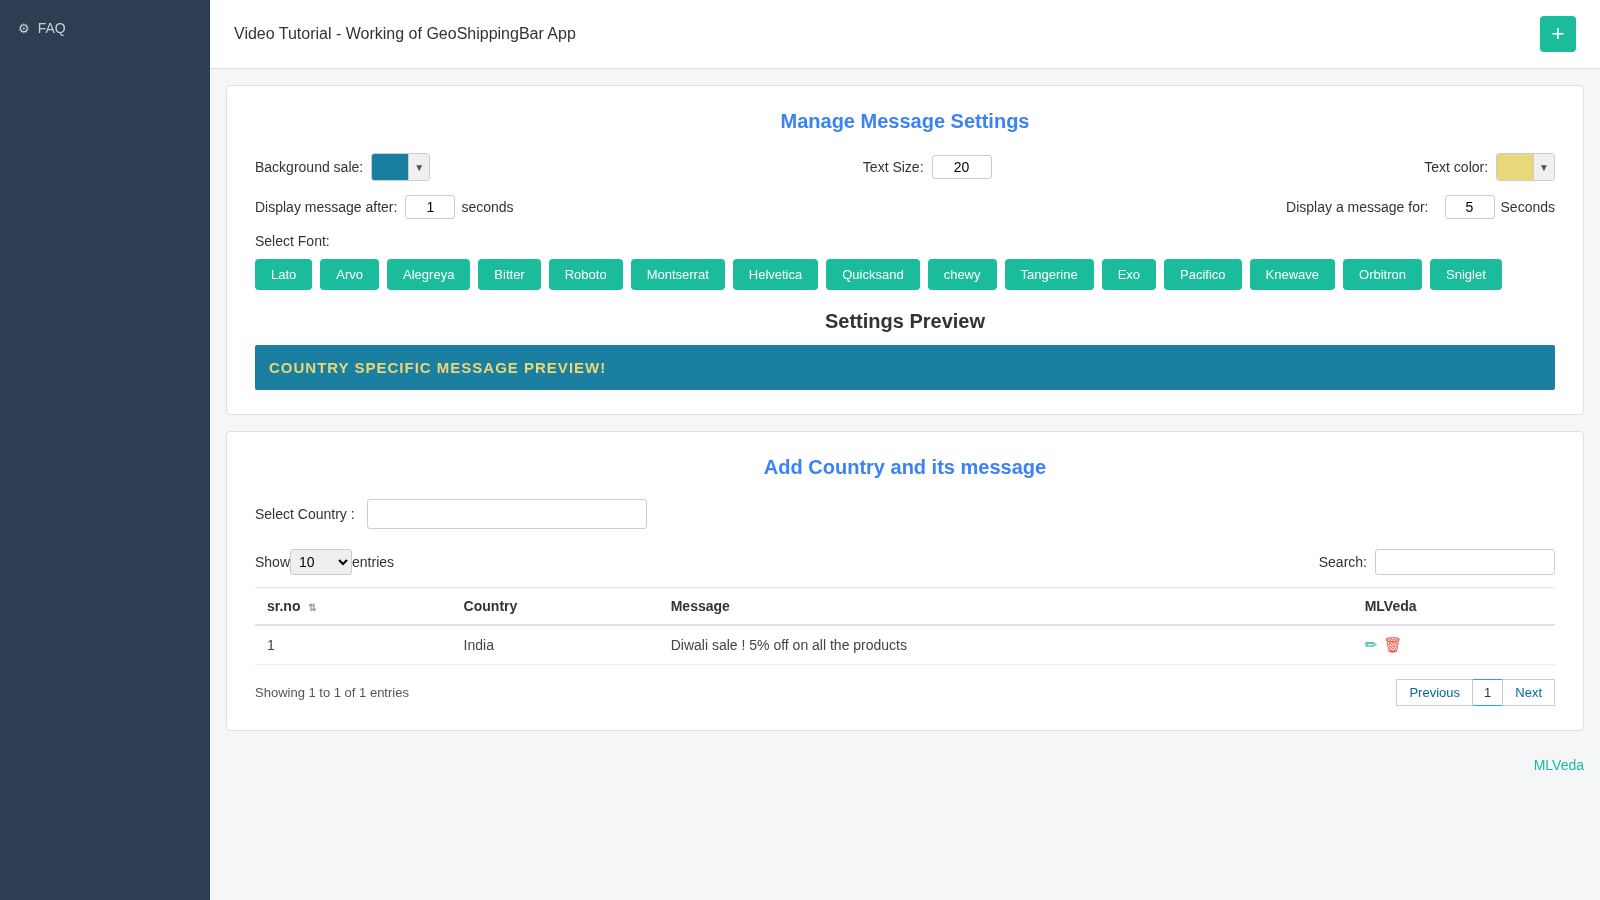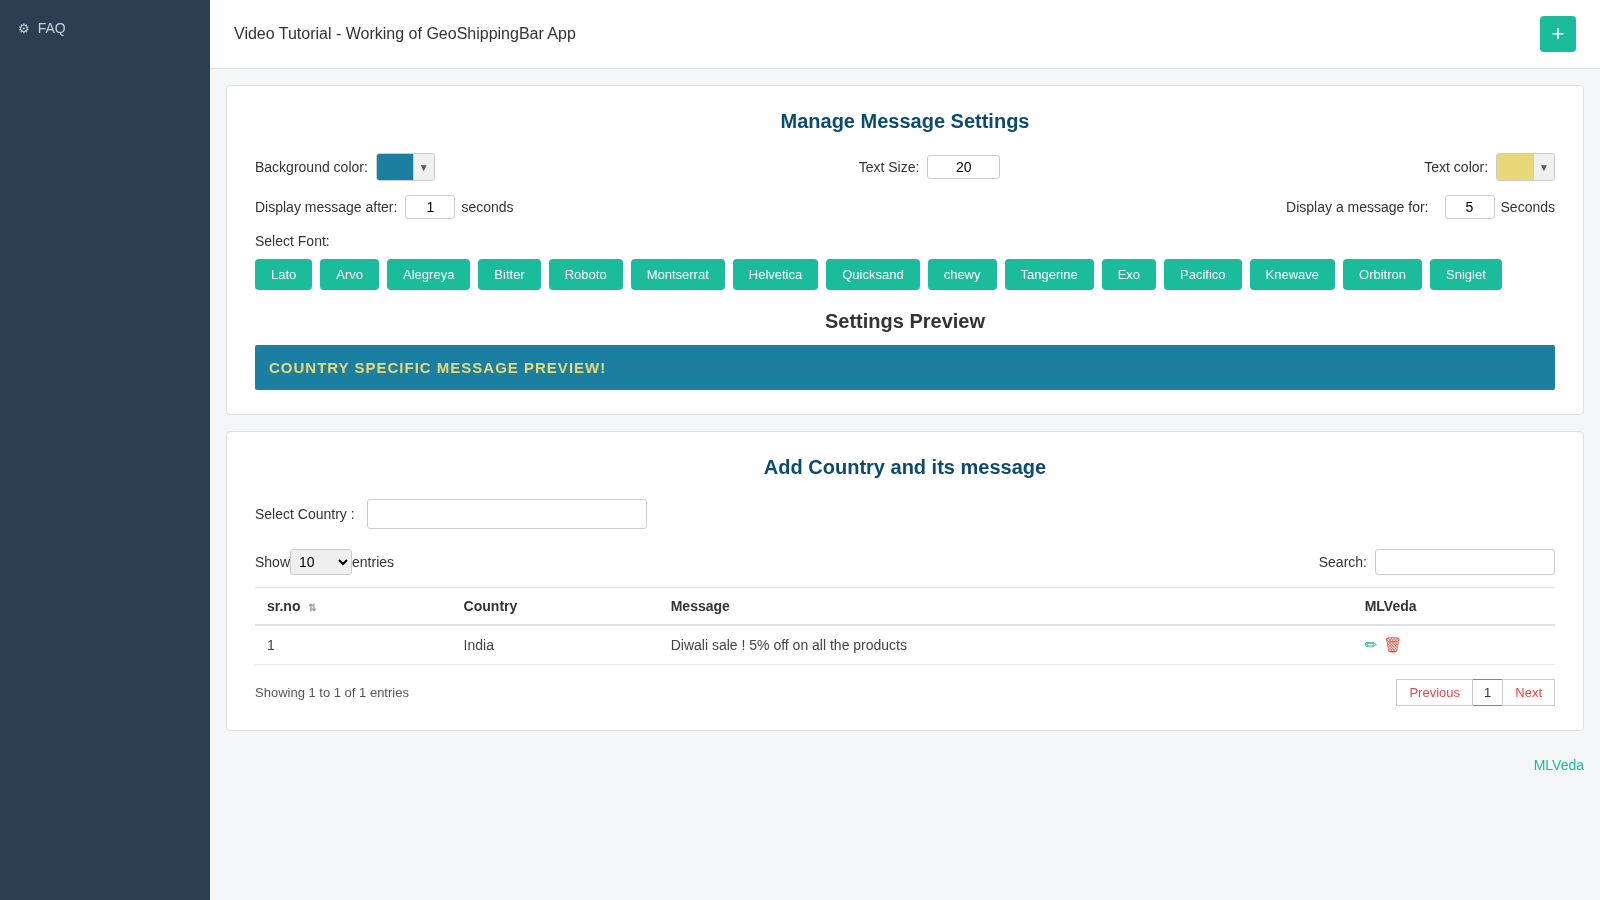--- a/index.html
+++ b/index.html
@@ -68,21 +68,21 @@
       margin: 16px;
       border-radius: 4px;
       padding: 24px 28px;
       border: 1px solid #e0e0e0;
     }
 
     .section-title {
       text-align: center;
       font-size: 20px;
       font-weight: bold;
-      color: #0c4a6e;
+      color: #3b82f6;
       margin-bottom: 20px;
     }
 
     
     .settings-row {
       display: flex;
       align-items: center;
       margin-bottom: 14px;
     }
     .settings-label {
@@ -112,21 +112,21 @@
       font-size: 10px;
       color: #555;
       height: 26px;
       display: flex;
       align-items: center;
     }
     .text-size-input {
       border: 1px solid #ccc;
       border-radius: 3px;
       padding: 3px 8px;
-      width: 73px;
+      width: 60px;
       font-size: 14px;
       text-align: center;
     }
     .seconds-input {
       border: 1px solid #ccc;
       border-radius: 3px;
       padding: 3px 8px;
       width: 50px;
       font-size: 14px;
       text-align: center;
@@ -279,21 +279,21 @@
       display: flex;
       align-items: center;
       gap: 0;
     }
     .page-btn {
       border: 1px solid #ccc;
       background: #fff;
       padding: 5px 12px;
       font-size: 13px;
       cursor: pointer;
-      color: #ef4444;
+      color: #0369a1;
     }
     .page-num {
       border: 1px solid #1abc9c;
       background: #fff;
       padding: 5px 11px;
       font-size: 13px;
       color: #333;
       border-left: none;
       border-right: none;
     }
@@ -320,21 +320,21 @@
 
   <div class="header-bar">
     <span class="header-title">Video Tutorial - Working of GeoShippingBar App</span>
     <button class="add-btn">+</button>
   </div>
 
   <div class="card">
     <div class="section-title">Manage Message Settings</div>
 
     <div class="settings-row">
-      <span class="settings-label">Background color:</span>
+      <span class="settings-label">Background sale:</span>
       <div class="color-swatch-wrapper">
         <span class="color-swatch" style="background:#1a7fa0;"></span>
         <span class="color-dropdown-arrow">▼</span>
       </div>
       <div class="row-spacer"></div>
       <span class="settings-label">Text Size:</span>
       <input class="text-size-input" type="text" value="20" style="">
       <div class="row-spacer"></div>
       <span class="settings-label">Text color:</span>
       <div class="color-swatch-wrapper">

